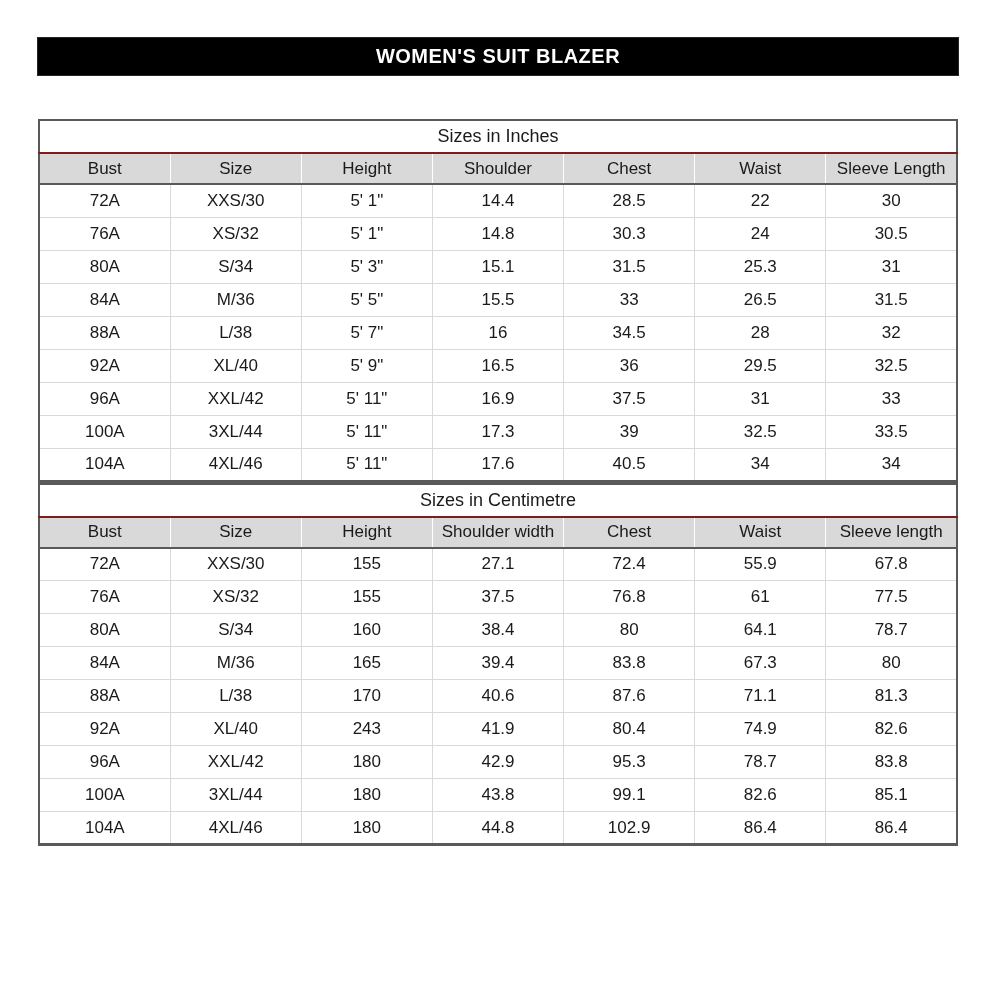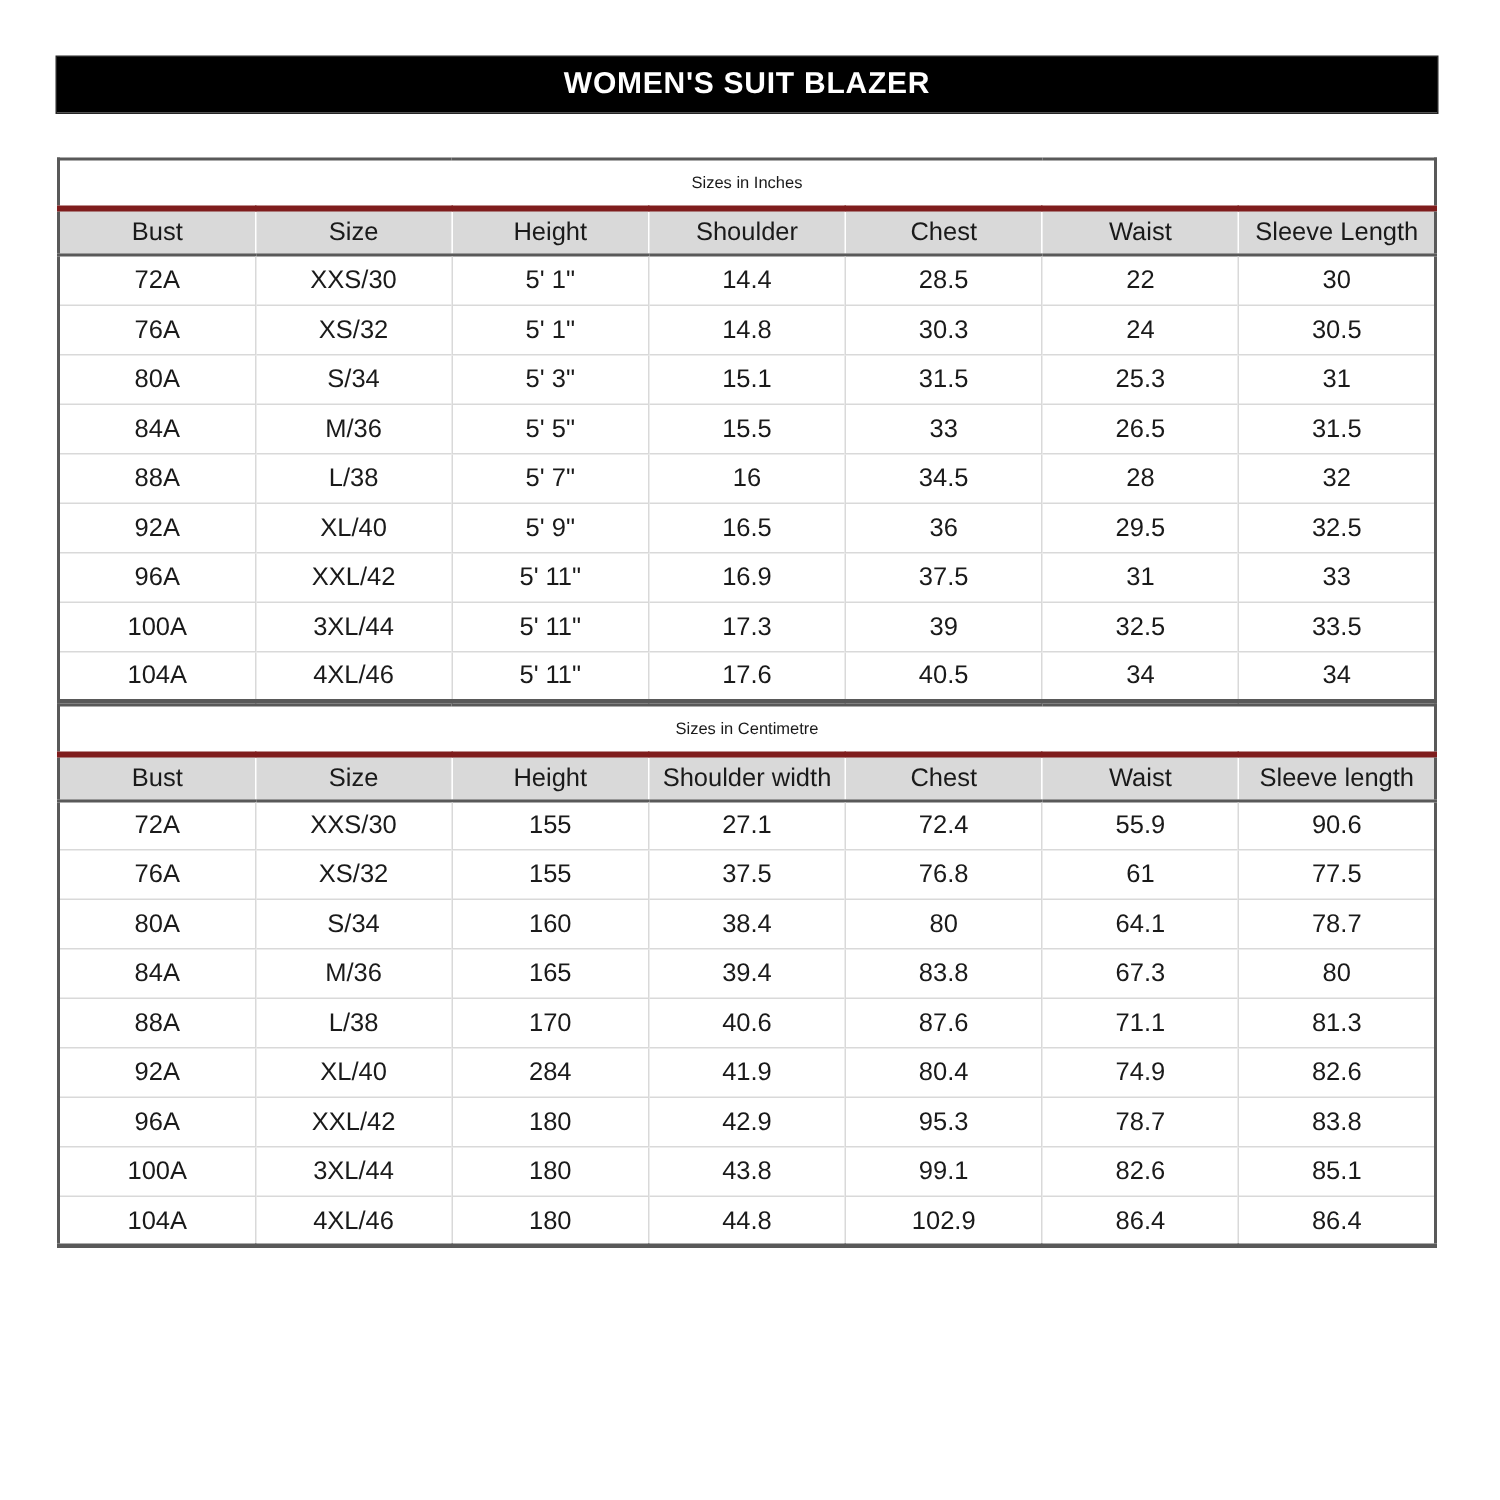--- a/index.html
+++ b/index.html
@@ -11,43 +11,43 @@
   }
   .page {
     width: 1000px; height: 1000px;
     padding: 38px 40px 0 38px;
   }
   .title-bar {
     width: 920px; height: 37px;
     background: #000000;
     outline: 1px solid #262626;
     display: flex; align-items: center; justify-content: center;
-    margin-bottom: 30px;
+    margin-bottom: 44px;
   }
   .title-bar span {
     color: #ffffff;
     font-size: 20px;
     font-weight: bold;
     letter-spacing: 0.5px;
   }
   table.size-table {
     width: 920px;
     border-collapse: collapse;
     table-layout: fixed;
     border: 2px solid #595959;
     border-bottom-width: 3px;
     font-size: 17px;
     text-align: center;
   }
   table.size-table + table.size-table { }
   .caption-row td {
     height: 33px;
     background: #ffffff;
-    border-bottom: 4px solid #7f1d1d;
-    font-size: 11px;
+    border-bottom: 2px solid #7f1d1d;
+    font-size: 18px;
   }
   tr.header-row th {
     height: 31px;
     background: #d9d9d9;
     font-weight: normal;
     border-bottom: 2px solid #595959;
     border-left: 1px solid #ffffff;
   }
   tr.header-row th:first-child { border-left: none; }
   tbody td {
@@ -184,21 +184,21 @@
         </tr>
     </thead>
     <tbody>
         <tr>
           <td>72A</td>
           <td>XXS/30</td>
           <td>155</td>
           <td>27.1</td>
           <td>72.4</td>
           <td>55.9</td>
-          <td>90.6</td>
+          <td>67.8</td>
         </tr>
         <tr>
           <td>76A</td>
           <td>XS/32</td>
           <td>155</td>
           <td>37.5</td>
           <td>76.8</td>
           <td>61</td>
           <td>77.5</td>
         </tr>
@@ -225,21 +225,21 @@
           <td>L/38</td>
           <td>170</td>
           <td>40.6</td>
           <td>87.6</td>
           <td>71.1</td>
           <td>81.3</td>
         </tr>
         <tr>
           <td>92A</td>
           <td>XL/40</td>
-          <td>284</td>
+          <td>243</td>
           <td>41.9</td>
           <td>80.4</td>
           <td>74.9</td>
           <td>82.6</td>
         </tr>
         <tr>
           <td>96A</td>
           <td>XXL/42</td>
           <td>180</td>
           <td>42.9</td>

